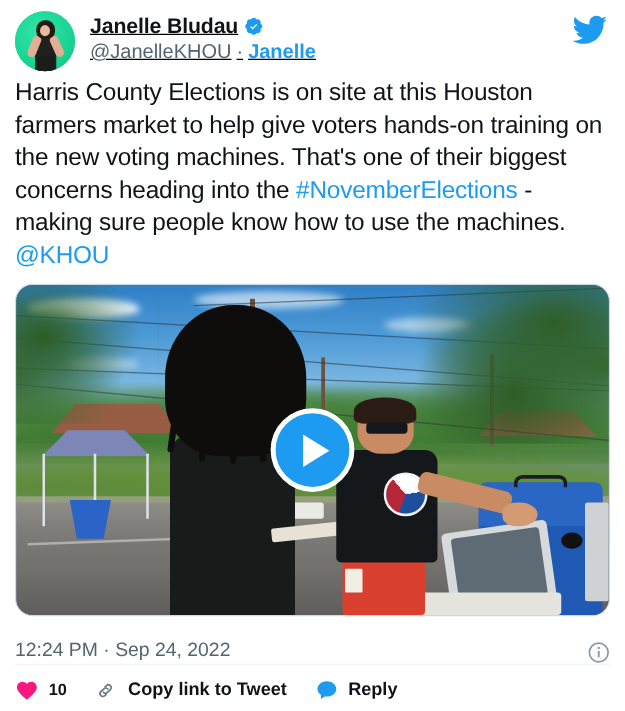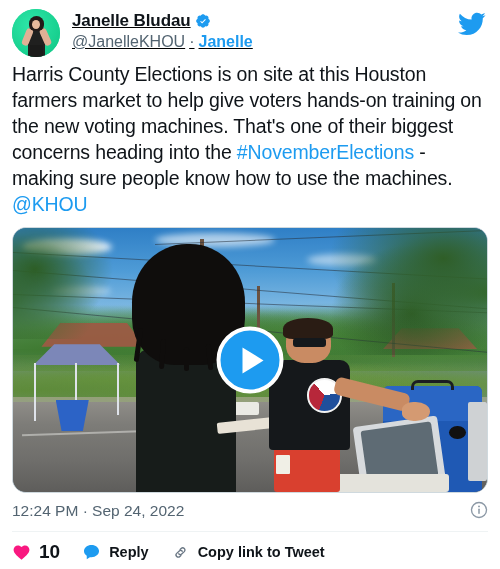--- a/index.html
+++ b/index.html
@@ -187,33 +187,33 @@
   }
   .play-tri{
     width:0;height:0;margin-left:5px;
     border-left:21px solid #fff;
     border-top:13px solid transparent;
     border-bottom:13px solid transparent;
   }
 
   
   .meta{
-    display:flex;align-items:flex-start;justify-content:space-between;
+    display:flex;align-items:flex-end;justify-content:space-between;
     height:30px;margin-top:8px;
   }
   .time{font-size:15.5px;color:#536471;line-height:20px;}
   .info-icon{width:18px;height:18px;cursor:pointer;}
   .divider{height:1px;background:#eff3f4;}
 
   
   .actions{display:flex;align-items:center;height:40px;}
   .act{display:flex;align-items:center;cursor:pointer;margin-right:22px;}
   .act:last-child{margin-right:0;}
   .act .lbl{font-size:14.5px;font-weight:bold;color:#0f1419;margin-left:8px;line-height:18px;}
-  .act .cnt{font-size:19px;font-weight:bold;color:#0f1419;margin-left:8px;line-height:18px;}
+  .act .cnt{font-size:13px;font-weight:bold;color:#0f1419;margin-left:8px;line-height:18px;}
   .ic{width:19px;height:19px;display:block;}
 </style>
 </head>
 <body>
 
 <div class="card">
 
   <div class="header">
     <div class="avatar">
       <div class="av-bg"></div>
@@ -332,29 +332,29 @@
   <div class="actions">
     <div class="act">
       <svg class="ic" viewBox="0 0 24 24">
         <path fill="#f91880" d="M12 21.3l-1.45-1.32C5.4 15.36 2 12.28 2 8.5 2 5.42 4.42 3 7.5 3c1.74 0 3.41.81 4.5 2.09C13.09 3.81 14.76 3 16.5 3 19.58 3 22 5.42 22 8.5c0 3.78-3.4 6.86-8.55 11.49L12 21.3z"></path>
       </svg>
       <span class="cnt">10</span>
     </div>
 
     <div class="act">
       <svg class="ic" viewBox="0 0 24 24">
-        <path fill="#1d9bf0" d="M12 2.5c-5.23 0-9.5 3.47-9.5 7.75 0 2.42 1.37 4.58 3.5 5.99v4.26l3.94-2.6c.67.1 1.36.1 2.06.1 5.23 0 9.5-3.47 9.5-7.75S17.23 2.5 12 2.5z"></path>
-      </svg>
-      <span class="lbl">Reply</span>
-    </div>
-
-    <div class="act">
-      <svg class="ic" viewBox="0 0 24 24">
         <g fill="none" stroke="#6b7885" stroke-width="1.7" stroke-linecap="round">
           <path d="M9.8 13.6c.9 1.2 2.6 1.4 3.7.4l3.3-3.1c1.1-1.1 1.1-2.9 0-4s-2.9-1.1-4 0l-1.3 1.3"></path>
           <path d="M14.2 10.4c-.9-1.2-2.6-1.4-3.7-.4l-3.3 3.1c-1.1 1.1-1.1 2.9 0 4s2.9 1.1 4 0l1.3-1.3"></path>
         </g>
       </svg>
       <span class="lbl">Copy link to Tweet</span>
     </div>
+
+    <div class="act">
+      <svg class="ic" viewBox="0 0 24 24">
+        <path fill="#1d9bf0" d="M12 2.5c-5.23 0-9.5 3.47-9.5 7.75 0 2.42 1.37 4.58 3.5 5.99v4.26l3.94-2.6c.67.1 1.36.1 2.06.1 5.23 0 9.5-3.47 9.5-7.75S17.23 2.5 12 2.5z"></path>
+      </svg>
+      <span class="lbl">Reply</span>
+    </div>
   </div>
 
 </div>
 
 </body></html>

